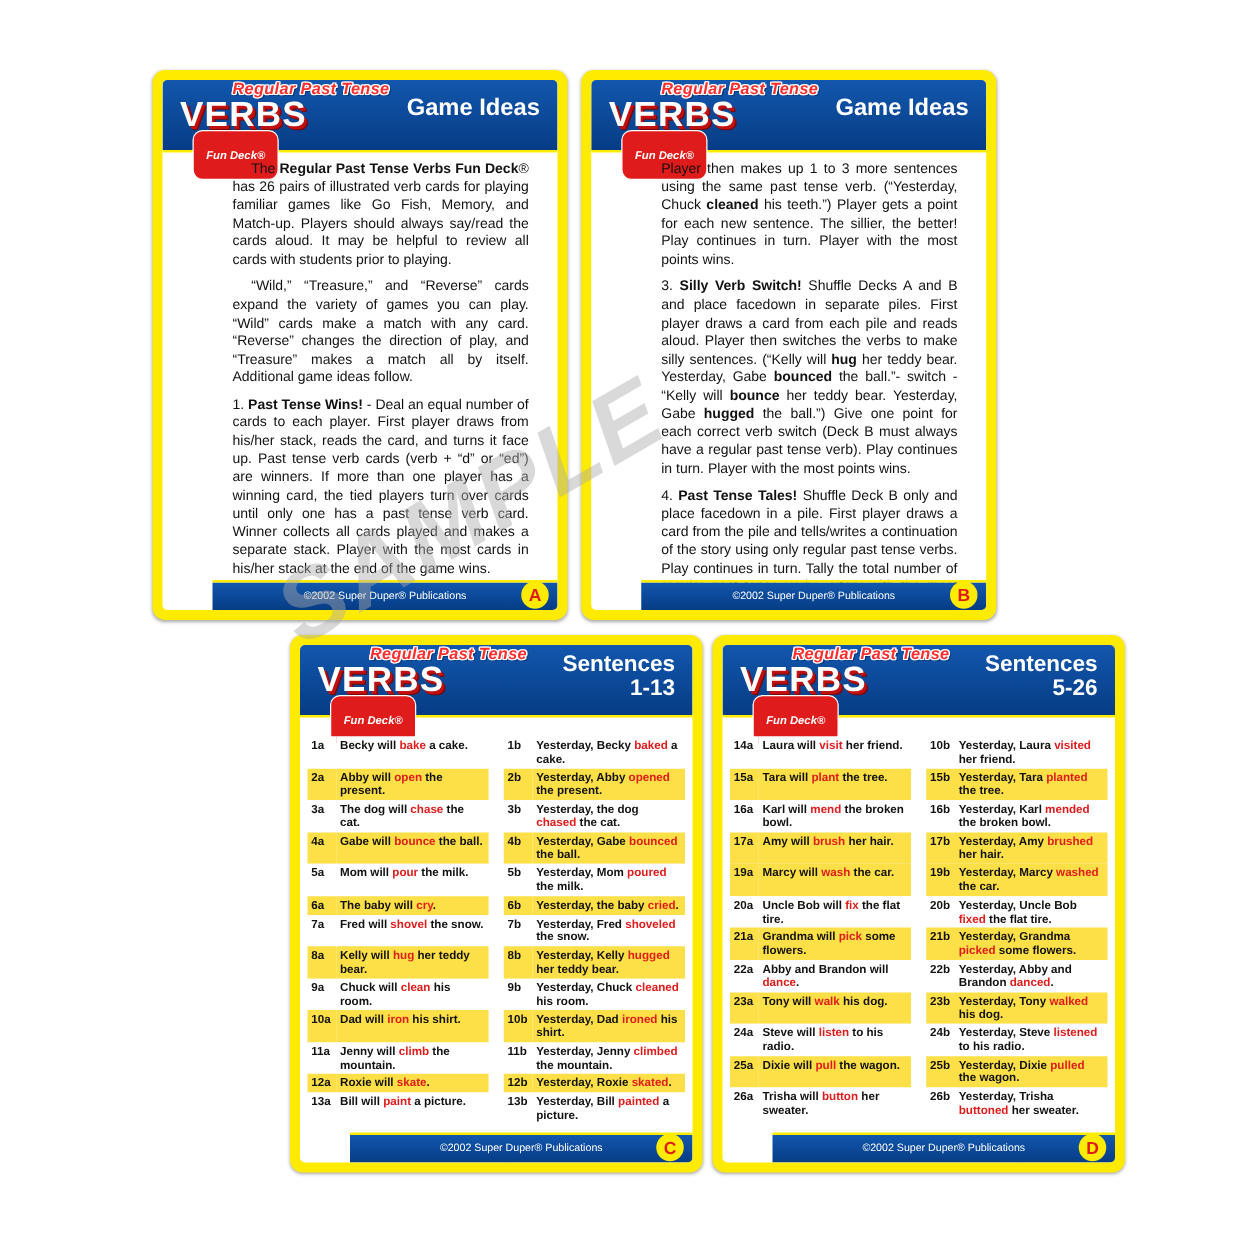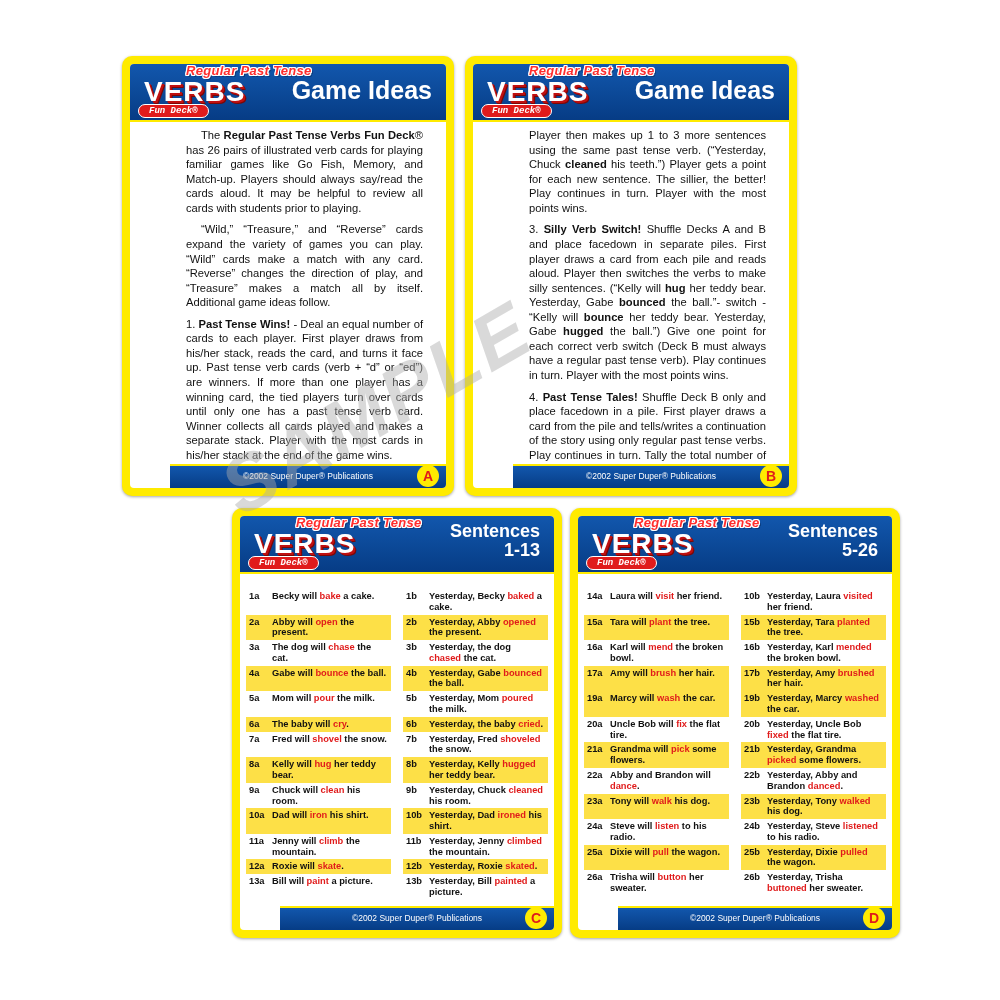--- a/index.html
+++ b/index.html
@@ -52,32 +52,31 @@
     white-space:nowrap;
     margin-left:38px;
   }
   .verbs{
     position:absolute;left:10px;top:16px;
     font-size:28px;font-weight:bold;
     color:#ffffff;letter-spacing:1px;
     text-shadow:2px 2px 0 #c01010, 3px 3px 0 #7a0707;
   }
   .fundeck{
-    position:absolute;left:4px;top:44px;
+    position:absolute;left:20px;top:44px;
     background:#e01b1b;
     color:#ffffff;
     font-size:9px;font-weight:bold;font-style:italic;
-    padding:1px 10px;border-radius:8px;
+    padding:14px 10px;border-radius:8px;
     border:1px solid #ffffff;
     white-space:nowrap;
-    font-family:Liberation Mono, monospace;
   }
   .hdr-title{
     position:absolute;right:14px;top:13px;
-    color:#ffffff;font-size:25px;font-weight:bold;
+    color:#ffffff;font-size:19px;font-weight:bold;
     text-align:right;line-height:1.05;
   }
   .hdr-title.two{top:6px;font-size:18px;}
   .hdr-title small{display:block;font-size:18px;font-weight:bold;}
 
   
   .body-text{
     position:absolute;left:0;right:0;top:56px;bottom:24px;
     padding:8px 23px 0 13px;
     font-size:11.2px;

